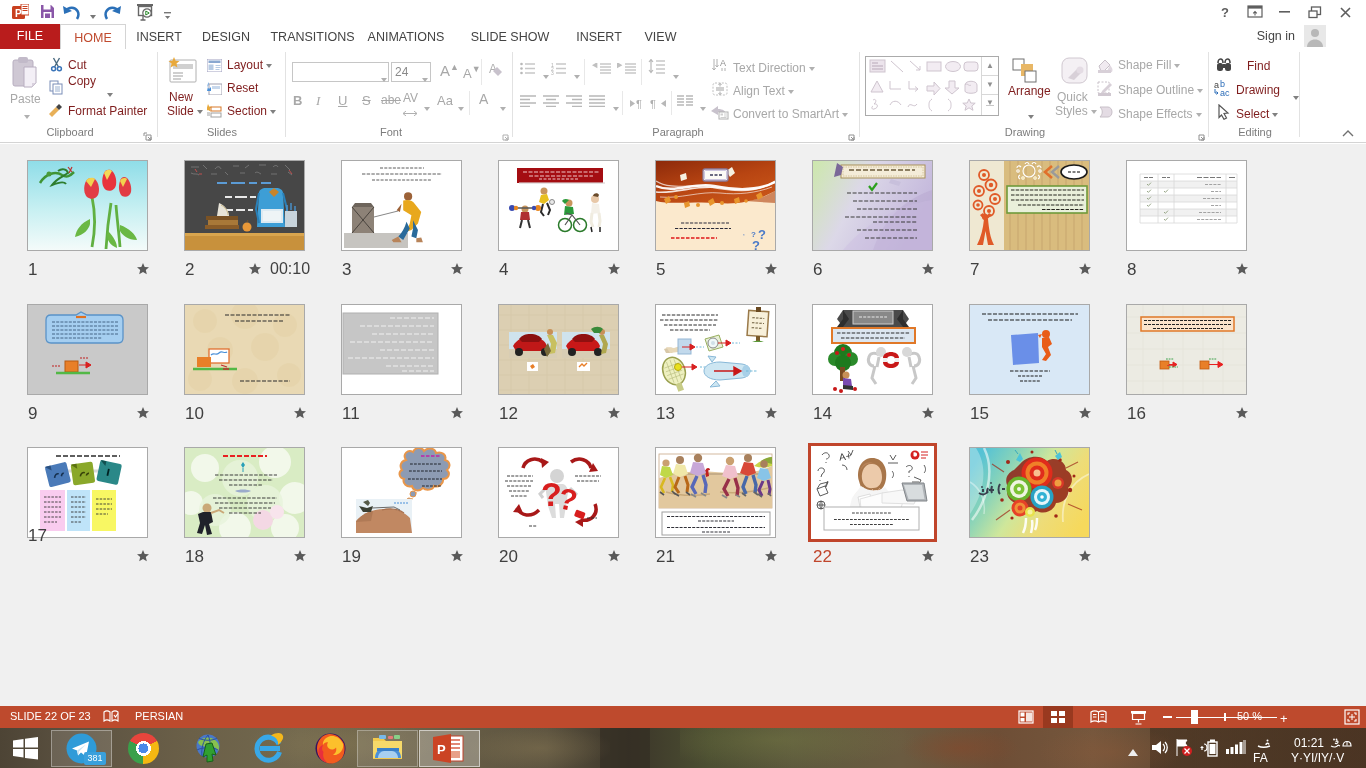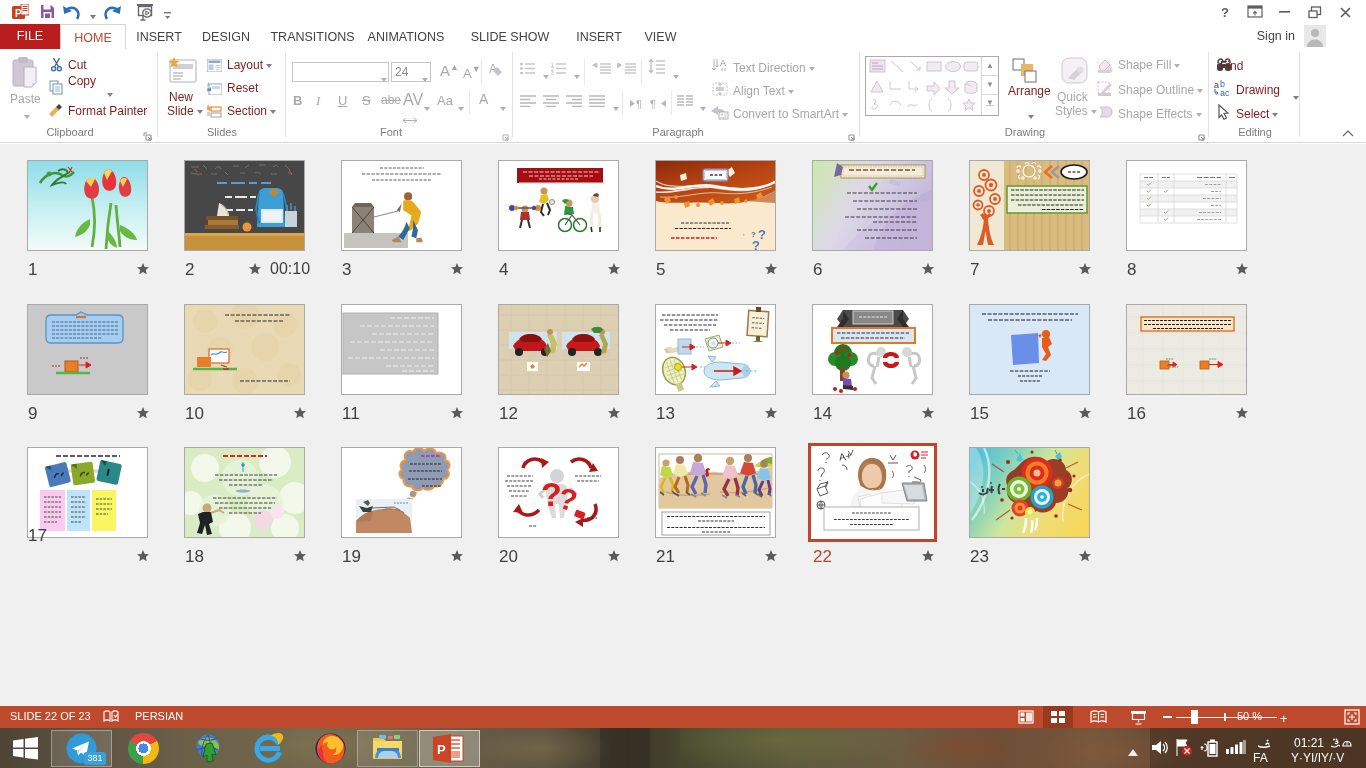--- a/index.html
+++ b/index.html
@@ -201,21 +201,21 @@
   <div class="gsep" style="left:481px;top:10px;height:26px;background:#e8e8e8"></div>
   <div class="abs" style="left:487px;top:12px"><svg width="18" height="18" viewBox="0 0 18 18">
           <text x="2" y="12" font-size="12" fill="#b0b0b0" font-family="Liberation Sans">A</text>
           <path d="M6 10l5 5 4-4-5-5z" fill="#c8c2cc"></path>
         </svg></div>
   <div class="rbtxt dis" style="left:293px;top:44px;font-weight:bold;font-size:13px">B</div>
   <div class="rbtxt dis" style="left:316px;top:44px;font-style:italic;font-size:13px;font-family:'Liberation Serif',serif">I</div>
   <div class="rbtxt dis" style="left:338px;top:44px;text-decoration:underline;font-size:13px">U</div>
   <div class="rbtxt dis" style="left:362px;top:44px;font-size:13px"><s>S</s></div>
   <div class="rbtxt dis" style="left:381px;top:44px;font-size:12px"><s>abe</s></div>
-  <div class="rbtxt dis" style="left:403px;top:42px;font-size:16px">AV<br><svg width="14" height="5" viewBox="0 0 14 5">
+  <div class="rbtxt dis" style="left:403px;top:42px;font-size:12px">AV<br><svg width="14" height="5" viewBox="0 0 14 5">
           <path d="M0 2.5h14M3 0L0 2.5 3 5M11 0l3 2.5L11 5" stroke="#b0b0b0" fill="none"></path>
         </svg></div>
   <div class="abs" style="left:421px;top:50px"><span class="darr l"></span></div>
   <div class="rbtxt dis" style="left:437px;top:44px;font-size:13px">Aa</div>
   <div class="abs" style="left:455px;top:50px"><span class="darr l"></span></div>
   <div class="gsep" style="left:469px;top:42px;height:24px;background:#e8e8e8"></div>
   <div class="rbtxt dis" style="left:479px;top:42px;font-size:14px">A</div>
   <div class="abs" style="left:497px;top:50px"><span class="darr l"></span></div>
   <div class="glabel" style="left:351px;width:80px">Font</div>
   <div class="launch" style="left:500px"><svg width="10" height="10" viewBox="0 0 10 10">
@@ -373,21 +373,21 @@
           <path d="M5 5l3 3M8 5v3h-3" stroke="#909090" fill="none"></path>
         </svg></div>
   <div class="gsep" style="left:1208px"></div>
 
   <div class="abs" style="left:1216px;top:9px"><svg width="16" height="15" viewBox="0 0 16 15">
           <path d="M2 5c0-2 1-4 2.5-4S7 3 7 5M9 5c0-2 1-4 2.5-4S14 3 14 5" fill="none" stroke="#444" stroke-width="1.6"></path>
           <rect x="1" y="5" width="6" height="8" rx="2.5" fill="#444"></rect>
           <rect x="9" y="5" width="6" height="8" rx="2.5" fill="#444"></rect>
           <rect x="6.5" y="6" width="3" height="4" fill="#444"></rect>
         </svg></div>
-  <div class="rbtxt" style="left:1220px;top:10px">Find</div>
+  <div class="rbtxt" style="left:1247px;top:10px">Find</div>
   <div class="abs" style="left:1214px;top:31px"><svg width="19" height="17" viewBox="0 0 19 17">
           <text x="0" y="8" font-size="9" fill="#444" font-family="Liberation Sans">a</text>
           <text x="6" y="7" font-size="9" fill="#2b6cb8" font-family="Liberation Sans">b</text>
           <path d="M1 9v4h3M2.5 11.5L4 13l-1.5 1.5" stroke="#2b6cb8" fill="none" stroke-width="1"></path>
           <text x="6" y="16" font-size="9" fill="#2b6cb8" font-family="Liberation Sans">ac</text>
         </svg></div>
   <div class="rbtxt" style="left:1236px;top:34px">Drawing</div>
   <div class="abs" style="left:1290px;top:39px"><span class="darr"></span></div>
   <div class="abs" style="left:1217px;top:55px"><svg width="13" height="16" viewBox="0 0 13 16">
           <path d="M2 1l9 8-4 .5 2.5 4.5-2.5 1.3L4.5 11 2 13.5z" fill="#fff" stroke="#555" stroke-width="1.2"></path>

